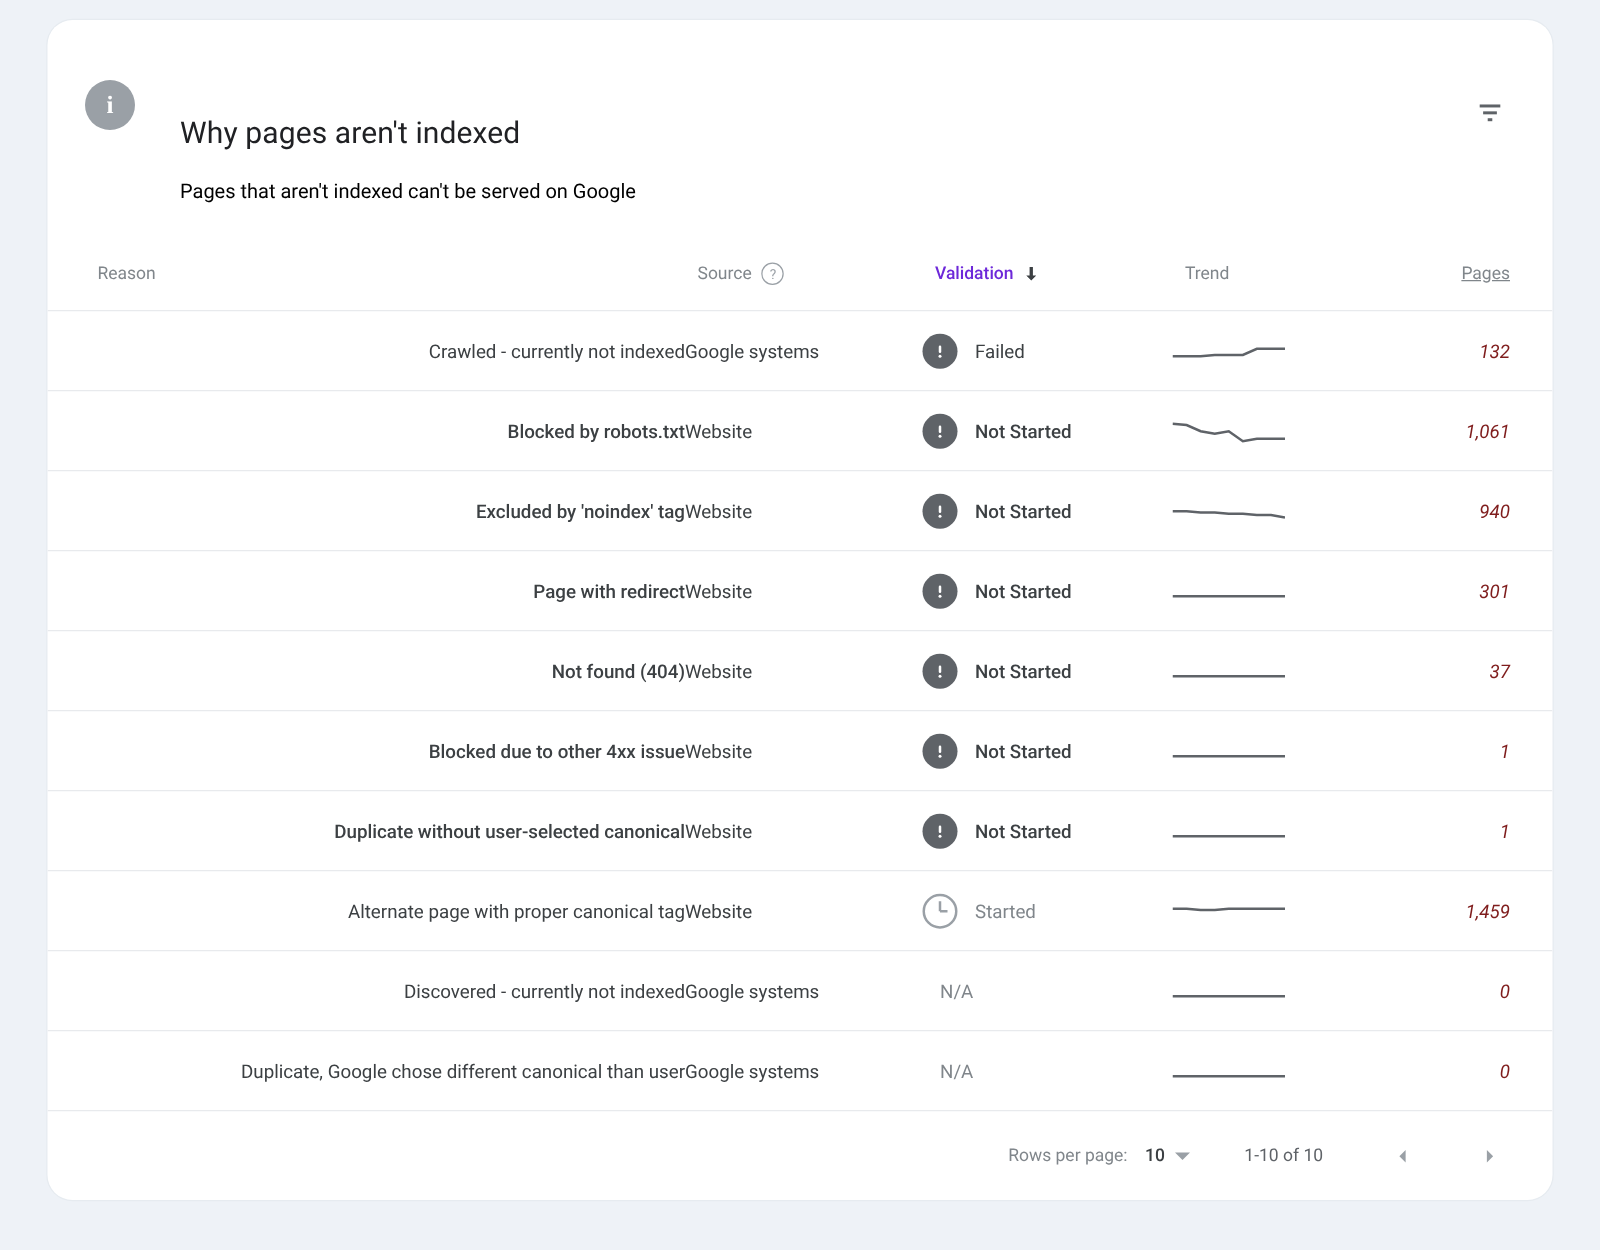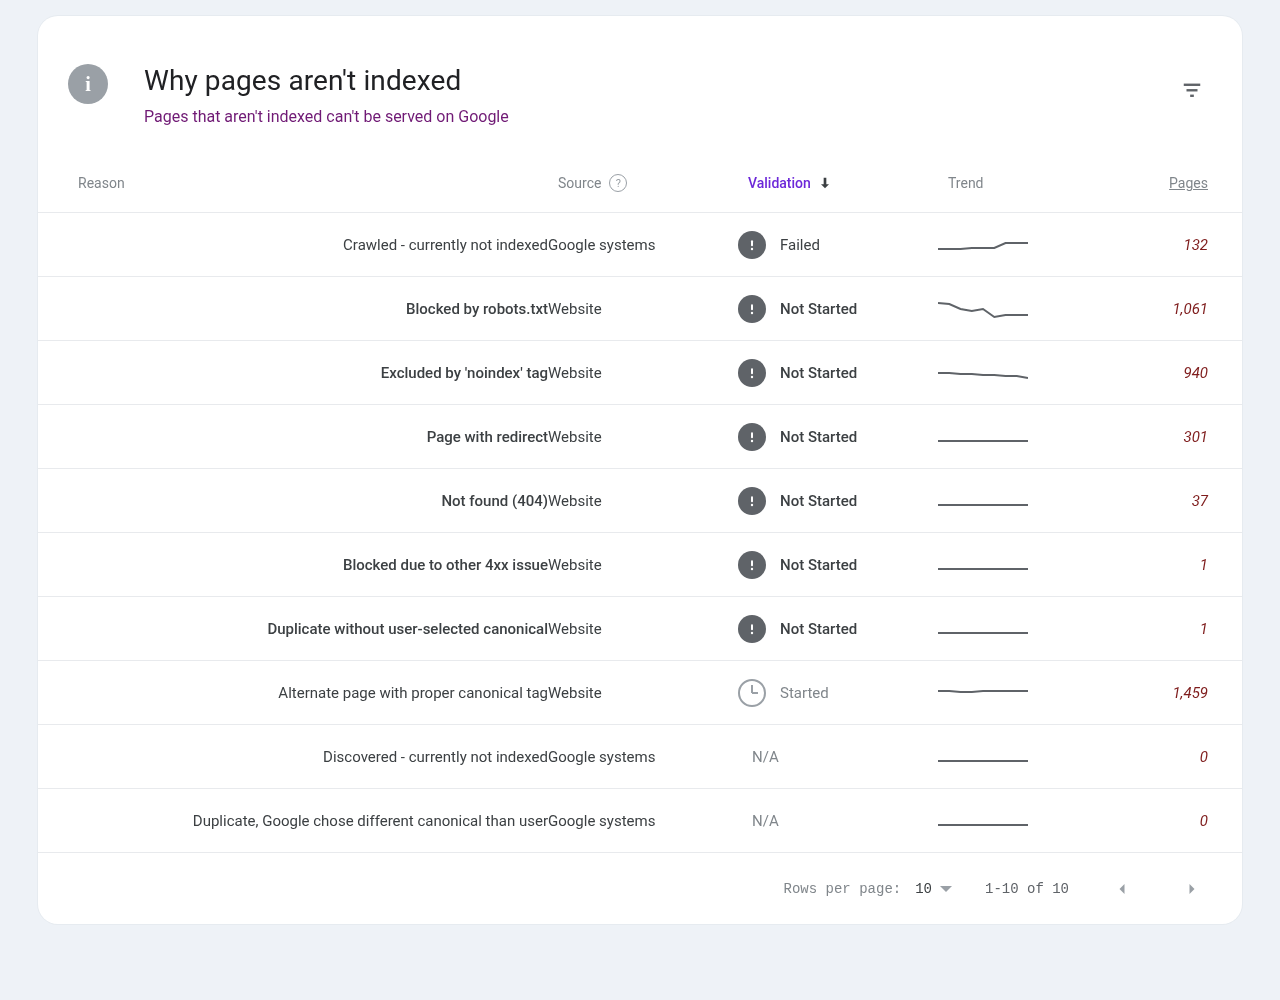--- a/index.html
+++ b/index.html
@@ -26,25 +26,25 @@
   .info-circle {
     width: 40px; height: 40px; border-radius: 50%;
     background: #9aa0a6;
     display: flex; align-items: center; justify-content: center;
     color: #fff; font-weight: 700; font-size: 20px; font-family: serif;
     margin-right: 36px;
     flex-shrink: 0;
   }
   .titles { flex: 1; }
   .title {
-    font-size: 28px; color: #202124; letter-spacing: .1px;
+    font-size: 24px; color: #202124; letter-spacing: .1px; margin-top: 28px;
   }
   .subtitle {
-    margin-top: 10px;
-    font-size: 16px; color: #701a75;
+    margin-top: 23px;
+    font-size: 16px; color: #000000;
   }
   .filter-btn {
     width: 40px; height: 40px; display:flex; align-items:center; justify-content:center;
     cursor: pointer; color:#5f6368; margin-top:6px;
   }
 
   .thead {
     display: grid;
     grid-template-columns: 480px 190px 200px 188px 1fr;
     align-items: center;
@@ -95,21 +95,21 @@
   }
   .clock::before { width:2px; height:8px; left:11px; top:4px; }
   .clock::after  { width:6px; height:2px; left:12px; top:11px; }
   .trend svg { display:block; }
   .pages { text-align:right; color:#7f1d1d; padding-right:4px;font-style:italic;}
 
   .footer {
     border-top:1px solid #e8eaed;
     height:72px; display:flex; align-items:center; justify-content:flex-end;
     padding: 0 30px; gap: 30px;
-    color:#80868b; font-size:14px;font-family:Liberation Mono, monospace;
+    color:#80868b; font-size:14px;
   }
   .rpp { display:flex; align-items:center; gap:14px; }
   .rpp-select { display:flex; align-items:center; gap:8px; color:#3c4043; font-weight:500; cursor:pointer; }
   .caret {
     width:0;height:0;border-left:6px solid transparent;border-right:6px solid transparent;
     border-top:6px solid #9aa0a6;
   }
   .nav-btn {
     width:40px;height:40px;display:flex;align-items:center;justify-content:center;
     color:#9aa0a6; cursor:pointer; border-radius:50%;

